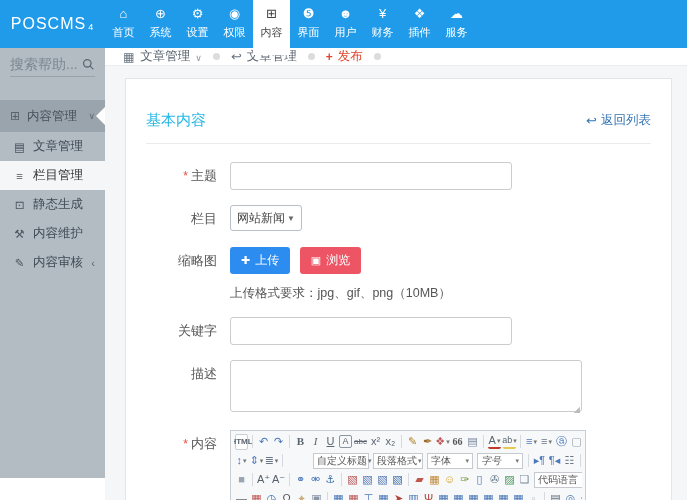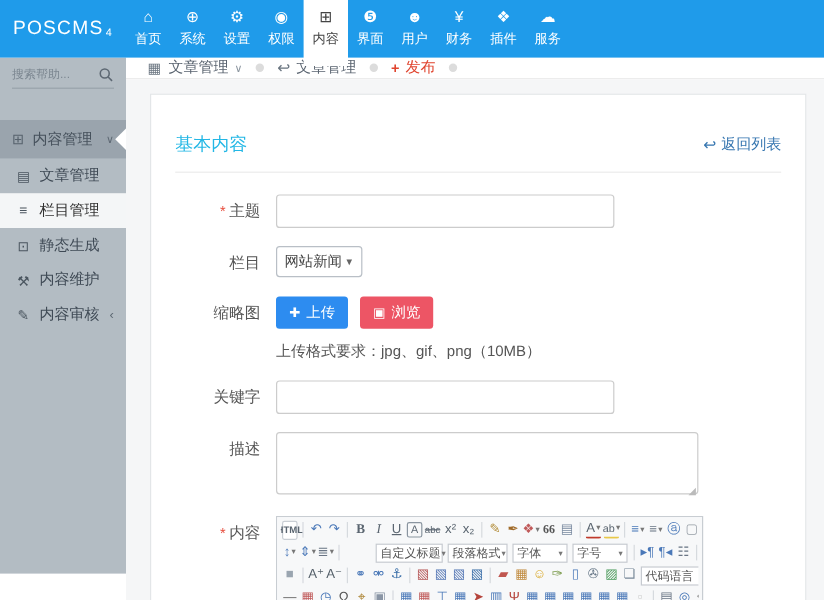--- a/index.html
+++ b/index.html
@@ -18,21 +18,21 @@
   .nav-item.active .nav-ico { color:#444; }
 
   
   .below { display:flex; height:452px; }
 
   
   .sidebar { width:105px; background:#fff; flex:none; }
   .sidebar-gray { background:var(--sidebar,#b3bcc3); height:430px; }
   .search-box { height:40px; padding:8px 10px 0 10px; }
   .search-inner { display:flex; align-items:center; border-bottom:1px solid #98a2ab; padding-bottom:4px; }
-  .search-input { flex:1; min-width:0; background:transparent; border:none; outline:none; font-size:10px; color:#5d6873; }
+  .search-input { flex:1; min-width:0; background:transparent; border:none; outline:none; font-size:14px; color:#5d6873; }
   .search-input::placeholder { color:#7c8791; }
   .menu-group { position:relative; margin-top:12px; height:32px; background:var(--sidebarGroup,#9aa4ad); color:#46515c; display:flex; align-items:center; padding:0 10px; font-size:12.5px; cursor:pointer; }
   .menu-group .mg-ico { margin-right:7px; font-size:12px; color:#57626d; }
   .menu-group .mg-caret { margin-left:auto; font-size:9px; color:#5d6873; }
   .menu-notch { position:absolute; right:0; top:50%; margin-top:-9px; width:0; height:0; border-top:9px solid transparent; border-bottom:9px solid transparent; border-right:9px solid #fff; }
   .menu-item { height:29px; display:flex; align-items:center; padding:0 10px 0 13px; font-size:12.5px; color:#3f4a55; cursor:pointer; }
   .menu-item .mi-ico { margin-right:7px; font-size:11.5px; color:#4a555f; width:13px; text-align:center; }
   .menu-item.active { background:#f4f6f7; color:#333; }
   .menu-item .mi-caret { margin-left:auto; color:#5d6873; font-size:11px; }
 
@@ -317,21 +317,21 @@
                         <span class="tb-caret">▾</span>
                       </span>
                       <span class="tb-select" style="width: 50px;">
                         <span>段落格式</span>
                         <span class="tb-caret">▾</span>
                       </span>
                       <span class="tb-select" style="width: 46px;">
                         <span>字体</span>
                         <span class="tb-caret">▾</span>
                       </span>
-                      <span class="tb-select" style="width: 46px;">
+                      <span class="tb-select" style="width: 46px; font-style: italic;">
                         <span>字号</span>
                         <span class="tb-caret">▾</span>
                       </span>
                       <span class="tb-sep"></span>
                       <span class="tb-btn" style="color: rgb(74, 120, 184);">▸¶</span>
                       <span class="tb-btn" style="color: rgb(74, 120, 184);">¶◂</span>
                       <span class="tb-btn" style="color: rgb(106, 117, 133);">☷</span>
                       <span class="tb-sep"></span>
                       <span class="tb-btn" style="color: rgb(138, 149, 165);">≡</span>
                       <span class="tb-btn" style="color: rgb(138, 149, 165);">≡</span>

